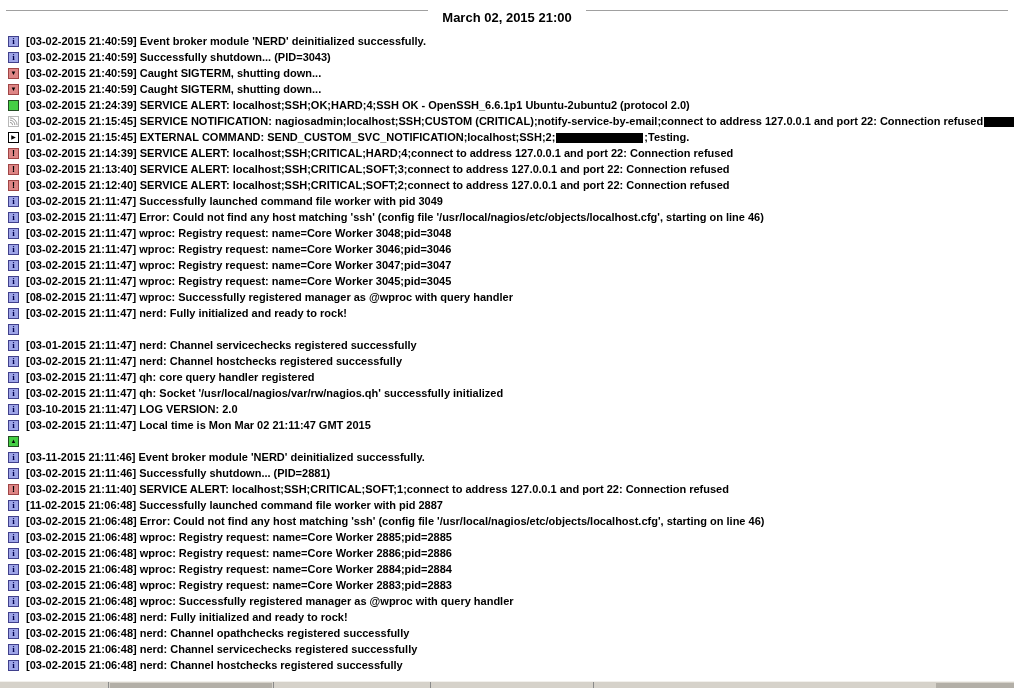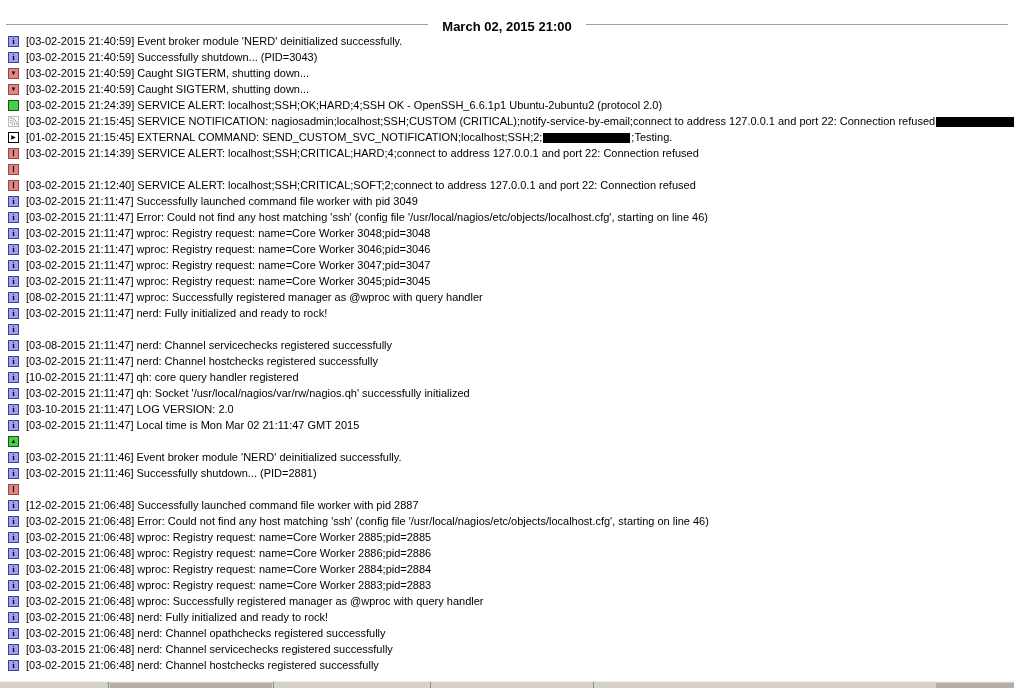--- a/index.html
+++ b/index.html
@@ -1,42 +1,42 @@
 <!DOCTYPE html>
 <html><head>
 <meta charset="utf-8">
 <style>
   html,body{margin:0;padding:0;}
   body{
     width:1014px;height:688px;overflow:hidden;position:relative;
     background:#ffffff;font-family:"Liberation Sans",sans-serif;color:#000;
   }
   
-  .header{display:flex;align-items:center;height:20px;padding:16px 6px 0 6px;}
+  .header{display:flex;height:20px;padding:10px 6px 0 6px;}
   .rule{flex:1;height:2px;border-top:1px solid #a0a0a0;border-bottom:1px solid #ffffff;}
   .date-title{margin:0 14px;font-size:13px;font-weight:bold;white-space:nowrap;}
   
   .log{position:absolute;top:33px;left:0;right:0;}
   .row{display:flex;align-items:center;height:16px;padding-left:8px;white-space:nowrap;overflow:hidden;}
   .icon{
     box-sizing:border-box;width:11px;height:11px;flex:0 0 11px;margin-right:7px;
     border:1px solid #555;display:flex;align-items:center;justify-content:center;
     font-size:8px;line-height:1;overflow:hidden;
   }
   .icon-info{background:#9ea5e8;border-color:#40408c;color:#00004f;
     font-family:"Liberation Serif",serif;font-weight:bold;font-size:9px;}
   .icon-critical{background:#de8585;border-color:#a04545;color:#000;font-weight:bold;font-size:9px;}
   .icon-shutdown{background:#de8585;border-color:#a04545;color:#000;font-size:6px;}
   .icon-ok{background:#44cf44;border-color:#234d23;}
   .icon-start{background:#44cf44;border-color:#234d23;color:#000;font-size:6px;}
   .icon-command{background:#ffffff;border-color:#000000;color:#000;font-size:6px;}
   .icon-notification{background:#ffffff;border-color:#b8b8b8;}
   .icon-notification svg{display:block;width:9px;height:9px;}
   .msg{font-size:11px;color:#000;}
-  .msg span{vertical-align:middle;}
+  .msg span{vertical-align:middle;font-weight:bold;}
   .redact{display:inline-block;height:10px;background:#000;margin:0 1px;}
   
   .bottom-bar{position:absolute;left:0;right:0;bottom:0;height:6px;
     background:#d6d2ca;border-top:1px solid #f2f0ec;}
   .bottom-bar .seg-dark{position:absolute;top:1px;height:5px;background:#b3afa7;}
   .bottom-bar .tick{position:absolute;top:0;width:1px;height:6px;background:#8a8a8a;}
 </style>
 </head>
 <body>
 
@@ -80,20 +80,21 @@
     <div class="row">
       <span class="icon icon-command">▶</span>
       <span class="msg"><span>[01-02-2015 21:15:45] EXTERNAL COMMAND: SEND_CUSTOM_SVC_NOTIFICATION;localhost;SSH;2;</span><span class="redact" style="width: 87px;"></span><span>;Testing.</span></span>
     </div>
     <div class="row">
       <span class="icon icon-critical">!</span>
       <span class="msg"><span>[03-02-2015 21:14:39] SERVICE ALERT: localhost;SSH;CRITICAL;HARD;4;connect to address 127.0.0.1 and port 22: Connection refused</span></span>
     </div>
     <div class="row">
       <span class="icon icon-critical">!</span>
+      <span class="msg"><span>[03-02-2015 21:13:40] SERVICE ALERT: localhost;SSH;CRITICAL;SOFT;3;connect to address 127.0.0.1 and port 22: Connection refused</span></span>
     </div>
     <div class="row">
       <span class="icon icon-critical">!</span>
       <span class="msg"><span>[03-02-2015 21:12:40] SERVICE ALERT: localhost;SSH;CRITICAL;SOFT;2;connect to address 127.0.0.1 and port 22: Connection refused</span></span>
     </div>
     <div class="row">
       <span class="icon icon-info">i</span>
       <span class="msg"><span>[03-02-2015 21:11:47] Successfully launched command file worker with pid 3049</span></span>
     </div>
     <div class="row">
@@ -122,59 +123,60 @@
     </div>
     <div class="row">
       <span class="icon icon-info">i</span>
       <span class="msg"><span>[03-02-2015 21:11:47] nerd: Fully initialized and ready to rock!</span></span>
     </div>
     <div class="row">
       <span class="icon icon-info">i</span>
     </div>
     <div class="row">
       <span class="icon icon-info">i</span>
-      <span class="msg"><span>[03-08-2015 21:11:47] nerd: Channel servicechecks registered successfully</span></span>
+      <span class="msg"><span>[03-01-2015 21:11:47] nerd: Channel servicechecks registered successfully</span></span>
     </div>
     <div class="row">
       <span class="icon icon-info">i</span>
       <span class="msg"><span>[03-02-2015 21:11:47] nerd: Channel hostchecks registered successfully</span></span>
     </div>
     <div class="row">
       <span class="icon icon-info">i</span>
-      <span class="msg"><span>[10-02-2015 21:11:47] qh: core query handler registered</span></span>
+      <span class="msg"><span>[03-02-2015 21:11:47] qh: core query handler registered</span></span>
     </div>
     <div class="row">
       <span class="icon icon-info">i</span>
       <span class="msg"><span>[03-02-2015 21:11:47] qh: Socket '/usr/local/nagios/var/rw/nagios.qh' successfully initialized</span></span>
     </div>
     <div class="row">
       <span class="icon icon-info">i</span>
       <span class="msg"><span>[03-10-2015 21:11:47] LOG VERSION: 2.0</span></span>
     </div>
     <div class="row">
       <span class="icon icon-info">i</span>
       <span class="msg"><span>[03-02-2015 21:11:47] Local time is Mon Mar 02 21:11:47 GMT 2015</span></span>
     </div>
     <div class="row">
       <span class="icon icon-start">▲</span>
     </div>
     <div class="row">
       <span class="icon icon-info">i</span>
-      <span class="msg"><span>[03-02-2015 21:11:46] Event broker module 'NERD' deinitialized successfully.</span></span>
+      <span class="msg"><span>[03-11-2015 21:11:46] Event broker module 'NERD' deinitialized successfully.</span></span>
     </div>
     <div class="row">
       <span class="icon icon-info">i</span>
       <span class="msg"><span>[03-02-2015 21:11:46] Successfully shutdown... (PID=2881)</span></span>
     </div>
     <div class="row">
       <span class="icon icon-critical">!</span>
-    </div>
-    <div class="row">
-      <span class="icon icon-info">i</span>
-      <span class="msg"><span>[12-02-2015 21:06:48] Successfully launched command file worker with pid 2887</span></span>
+      <span class="msg"><span>[03-02-2015 21:11:40] SERVICE ALERT: localhost;SSH;CRITICAL;SOFT;1;connect to address 127.0.0.1 and port 22: Connection refused</span></span>
+    </div>
+    <div class="row">
+      <span class="icon icon-info">i</span>
+      <span class="msg"><span>[11-02-2015 21:06:48] Successfully launched command file worker with pid 2887</span></span>
     </div>
     <div class="row">
       <span class="icon icon-info">i</span>
       <span class="msg"><span>[03-02-2015 21:06:48] Error: Could not find any host matching 'ssh' (config file '/usr/local/nagios/etc/objects/localhost.cfg', starting on line 46)</span></span>
     </div>
     <div class="row">
       <span class="icon icon-info">i</span>
       <span class="msg"><span>[03-02-2015 21:06:48] wproc: Registry request: name=Core Worker 2885;pid=2885</span></span>
     </div>
     <div class="row">
@@ -196,21 +198,21 @@
     <div class="row">
       <span class="icon icon-info">i</span>
       <span class="msg"><span>[03-02-2015 21:06:48] nerd: Fully initialized and ready to rock!</span></span>
     </div>
     <div class="row">
       <span class="icon icon-info">i</span>
       <span class="msg"><span>[03-02-2015 21:06:48] nerd: Channel opathchecks registered successfully</span></span>
     </div>
     <div class="row">
       <span class="icon icon-info">i</span>
-      <span class="msg"><span>[03-03-2015 21:06:48] nerd: Channel servicechecks registered successfully</span></span>
+      <span class="msg"><span>[08-02-2015 21:06:48] nerd: Channel servicechecks registered successfully</span></span>
     </div>
     <div class="row">
       <span class="icon icon-info">i</span>
       <span class="msg"><span>[03-02-2015 21:06:48] nerd: Channel hostchecks registered successfully</span></span>
     </div>
   </div>
 
 <div class="bottom-bar">
   <div class="tick" style="left:108px;"></div>
   <div class="seg-dark" style="left:110px;width:162px;"></div>

